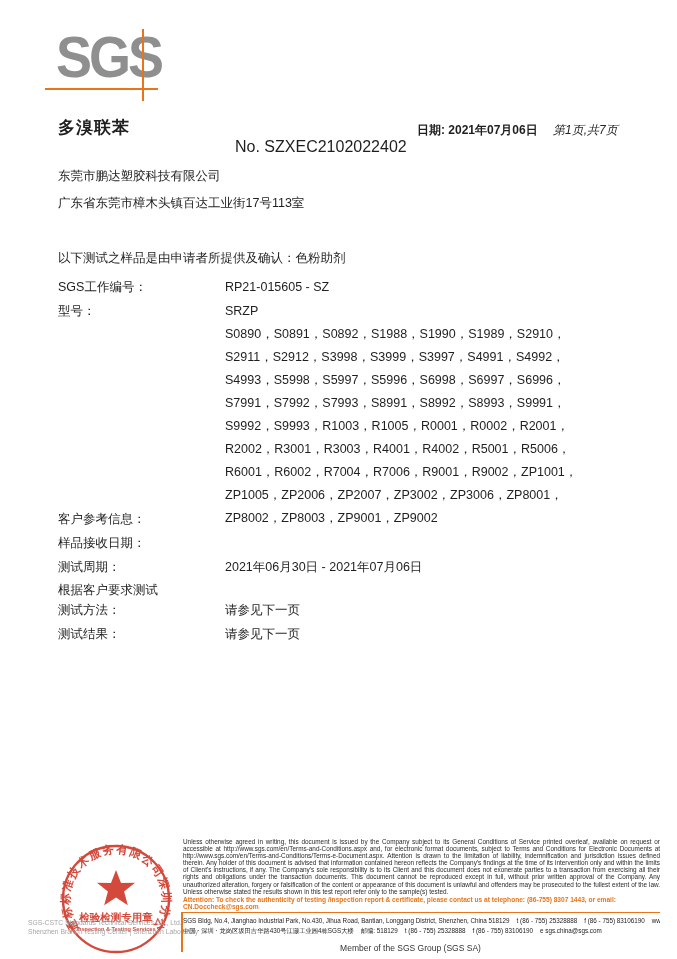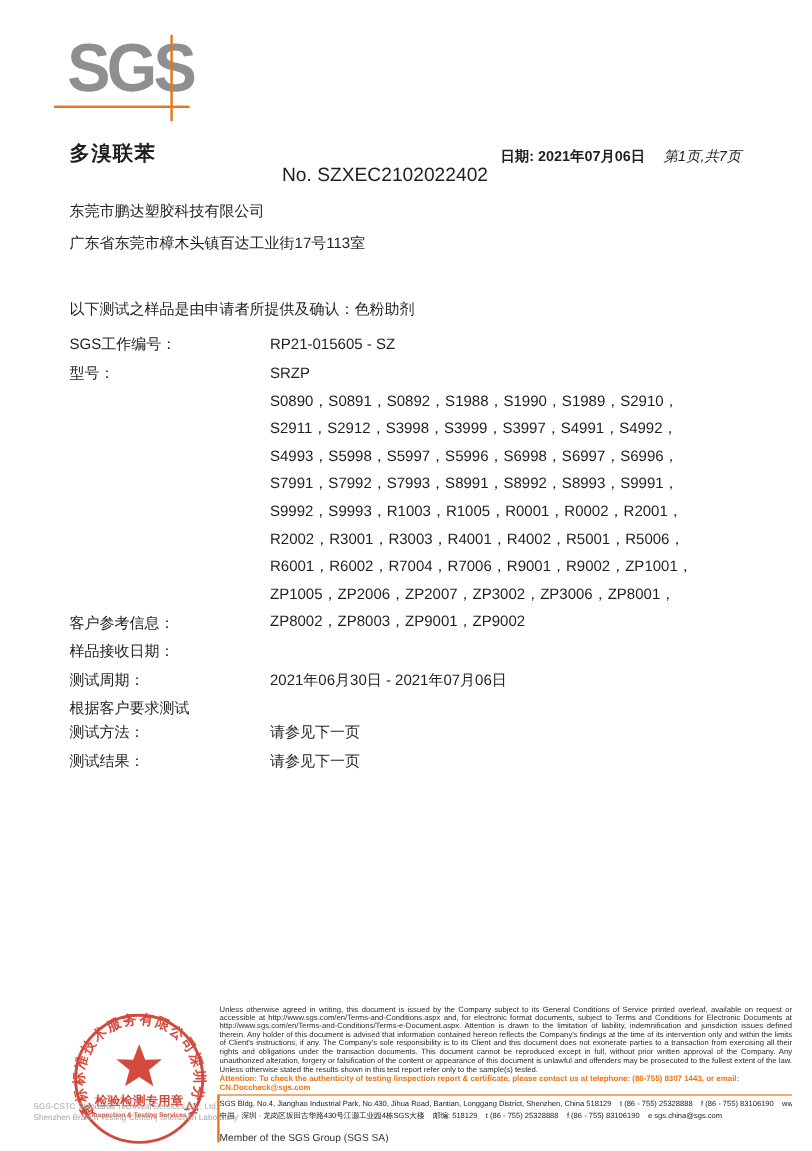--- a/index.html
+++ b/index.html
@@ -38,21 +38,21 @@
   .gap-sm{margin-top:2px;font-family:Liberation Serif, serif;}
   .gap-md{margin-top:4px;}
 
   
   .footer-right{left:183px;top:838px;width:477px;}
   .disclaimer{font-size:6.4px;line-height:7.1px;text-align:justify;color:#2a2a2a;}
   .attention{font-size:6.6px;line-height:7.3px;font-weight:bold;color:#e8751a;margin-top:1px;}
   .addr-block{border-top:1.5px solid #e8751a;margin-top:2px;padding-top:2.5px;font-size:6.3px;line-height:10.5px;color:#222;}
   .addr-row{display:flex;white-space:nowrap;overflow:hidden;}
   .addr-row span{margin-right:7px;}
-  .member{margin-top:6px;text-align:left;padding-right:22px;font-size:8.5px;color:#333;}
+  .member{margin-top:6px;text-align:center;padding-right:22px;font-size:8.5px;color:#333;}
   .footer-vline{left:181px;top:912px;width:1.5px;height:40px;background:#e8751a;}
 
   .org-lines{left:28px;top:918px;width:170px;font-size:6.8px;line-height:9px;color:#a6a6a6;}
   .org-lines div{white-space:nowrap;}
 
   .stamp{left:50px;top:842px;width:134px;height:117px;opacity:.92;}
 </style>
 </head>
 <body>
 

